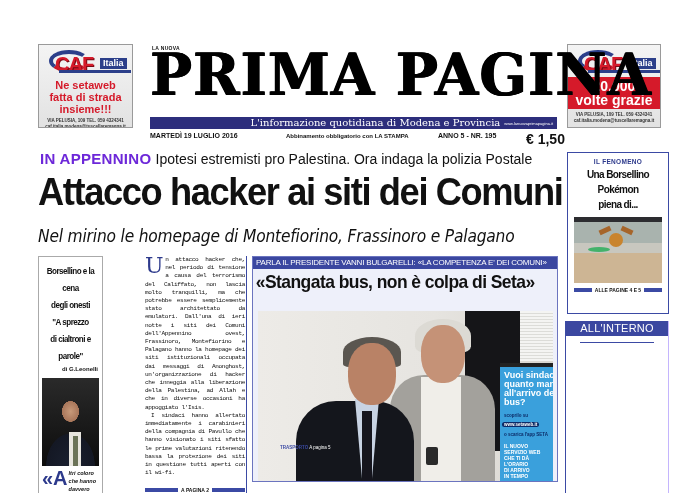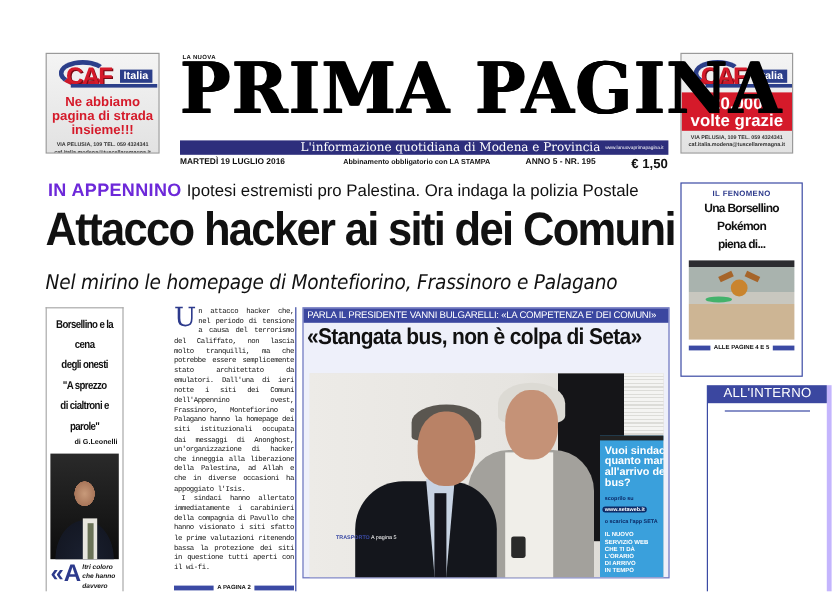--- a/index.html
+++ b/index.html
@@ -118,40 +118,40 @@
   .fen-label { text-align: center; color: #2d3a8c; font-weight: 900; font-size: 6.5px; margin-top: 5px; letter-spacing: 0.3px; }
   .fen-title { text-align: center; font-weight: 900; font-size: 10px; line-height: 15px; margin-top: 2px; letter-spacing: -0.6px; }
   .fen-photo { margin: 5px 6px 0; height: 66px; background: linear-gradient(#2c2c30 0 8%, #a9b3ae 8% 40%, #c8c7bf 40% 55%, #cdb594 55% 100%); position: relative; }
   .fen-photo .eevee { position: absolute; left: 35px; top: 16px; width: 14px; height: 14px; border-radius: 50%; background: #c9842e; }
   .fen-photo .ear1 { position: absolute; left: 25px; top: 11px; width: 12px; height: 5px; background: #a6652a; transform: rotate(-25deg); }
   .fen-photo .ear2 { position: absolute; left: 47px; top: 11px; width: 12px; height: 5px; background: #a6652a; transform: rotate(25deg); }
   .fen-photo .leaf { position: absolute; left: 14px; top: 30px; width: 22px; height: 5px; background: #43b26b; border-radius: 50%; }
   .fen-ref { display: flex; align-items: center; gap: 3px; font-size: 5px; font-weight: bold; padding: 4px 6px 0; white-space: nowrap; }
   .fen-ref .bar { flex: 1; height: 4px; background: #3b4aa4; }
 
-  .interno { left: 565px; top: 321px; width: 104px; height: 172px; border-left: 1px solid #3b4aa4; border-right: 4px solid #c4b5fd; margin-left: 24px; }
+  .interno { left: 565px; top: 321px; width: 104px; height: 172px; border-left: 1px solid #3b4aa4; border-right: 1px solid #c4b5fd; }
   .interno-head { background: #3b47a0; color: #fff; text-align: center; font-size: 11px; line-height: 15px; letter-spacing: 0.2px; }
   .int-label { text-align: center; font-size: 6px; font-weight: 900; margin-top: 6px; letter-spacing: 0.2px; }
   .int-title { font-family: "DejaVu Serif", serif; font-size: 11.5px; line-height: 14px; padding-left: 5px; margin-top: 3px; letter-spacing: -0.6px; transform: scaleX(0.92); transform-origin: left top; white-space: nowrap; }
   .int-page { text-align: right; font-size: 5.5px; padding-right: 8px; margin-top: 4px; }
   .int-sep { margin: 6px 14px 0; height: 1px; background: #3b4aa4; }
 </style>
 </head>
 <body>
 
 <div class="ad" style="left:38px; top:44px; width:95px; height:84px;">
   <div class="ad-logo">
     <div class="swoosh"></div>
     <span class="caf">CAF</span>
     <span class="italia">Italia</span>
     <div class="tag"></div>
   </div>
   <div class="ad-msg-red">
-    <div>Ne abbiamo</div>
-    <div>pagina di strada</div>
+    <div>Ne setaweb</div>
+    <div>fatta di strada</div>
     <div>insieme!!!</div>
   </div>
   <div class="ad-foot">
     <div>VIA PELUSIA, 109 TEL. 059 4324341</div>
     <div>caf.italia.modena@tuscellaremagna.it</div>
   </div>
 </div>
 
 <div class="ad" style="left:567px; top:44px; width:94px; height:84px;">
   <div class="ad-logo">
@@ -171,21 +171,21 @@
 </div>
 
 <div class="abs la-nuova">LA NUOVA</div>
 <div class="abs title">PRIMA PAGINA</div>
 <div class="abs tagline-bar">
   <span>L'informazione quotidiana di Modena e Provincia</span><span class="url">www.lanuovaprimapagina.it</span>
 </div>
 <div class="abs dateline" style="left:150px;">MARTEDÌ 19 LUGLIO 2016</div>
 <div class="abs dateline" style="left:286px; font-size:6px; top:133px;">Abbinamento obbligatorio con LA STAMPA</div>
 <div class="abs dateline" style="left:438px;">ANNO 5 - NR. 195</div>
-<div class="abs dateline" style="left:526px; font-size:11px; top:131px;">€ 1,50</div>
+<div class="abs dateline" style="left:526px; font-size:14px; top:131px;">€ 1,50</div>
 
 <div class="abs kicker">
   <span class="label">IN APPENNINO</span>
   <span class="text">Ipotesi estremisti pro Palestina. Ora indaga la polizia Postale</span>
 </div>
 <div class="abs headline">Attacco hacker ai siti dei Comuni</div>
 <div class="abs subhead">Nel mirino le homepage di Montefiorino, Frassinoro e Palagano</div>
 
 <div class="abs lbox">
   <div class="lbox-title">

